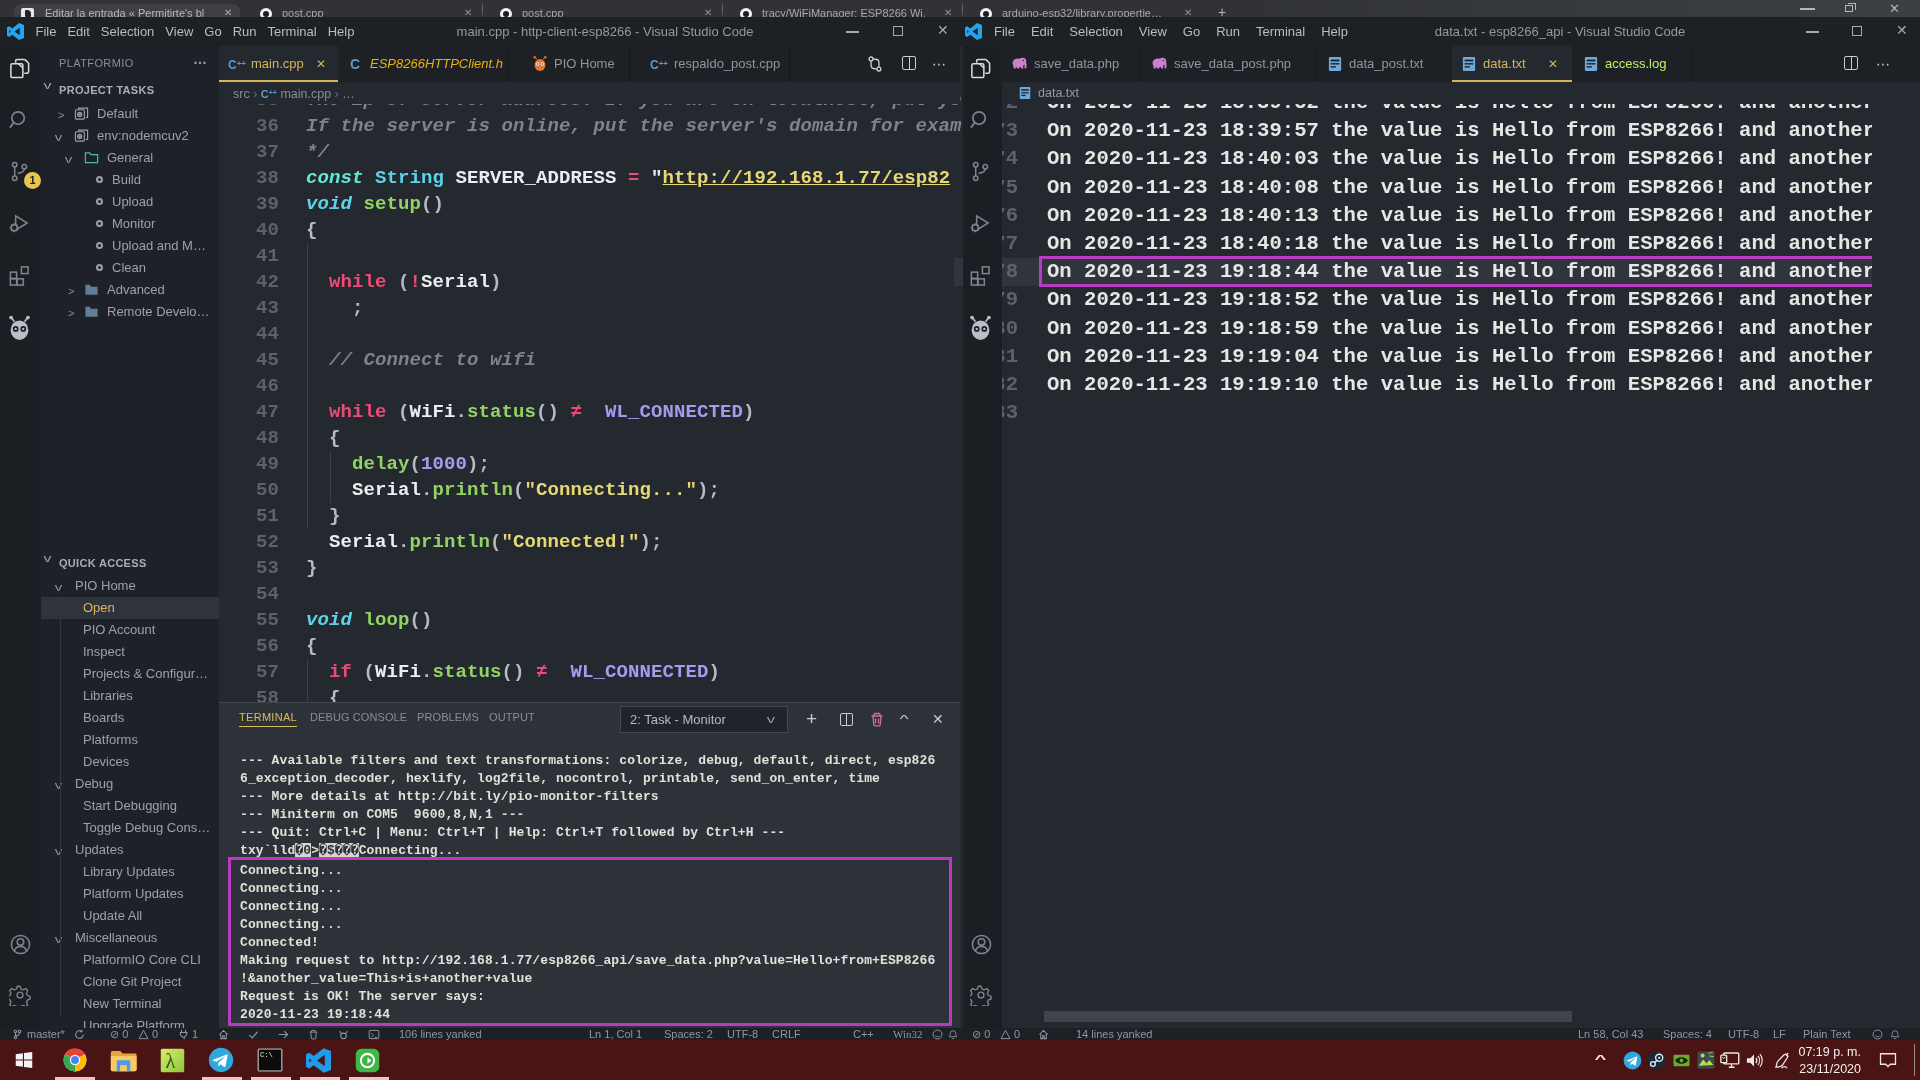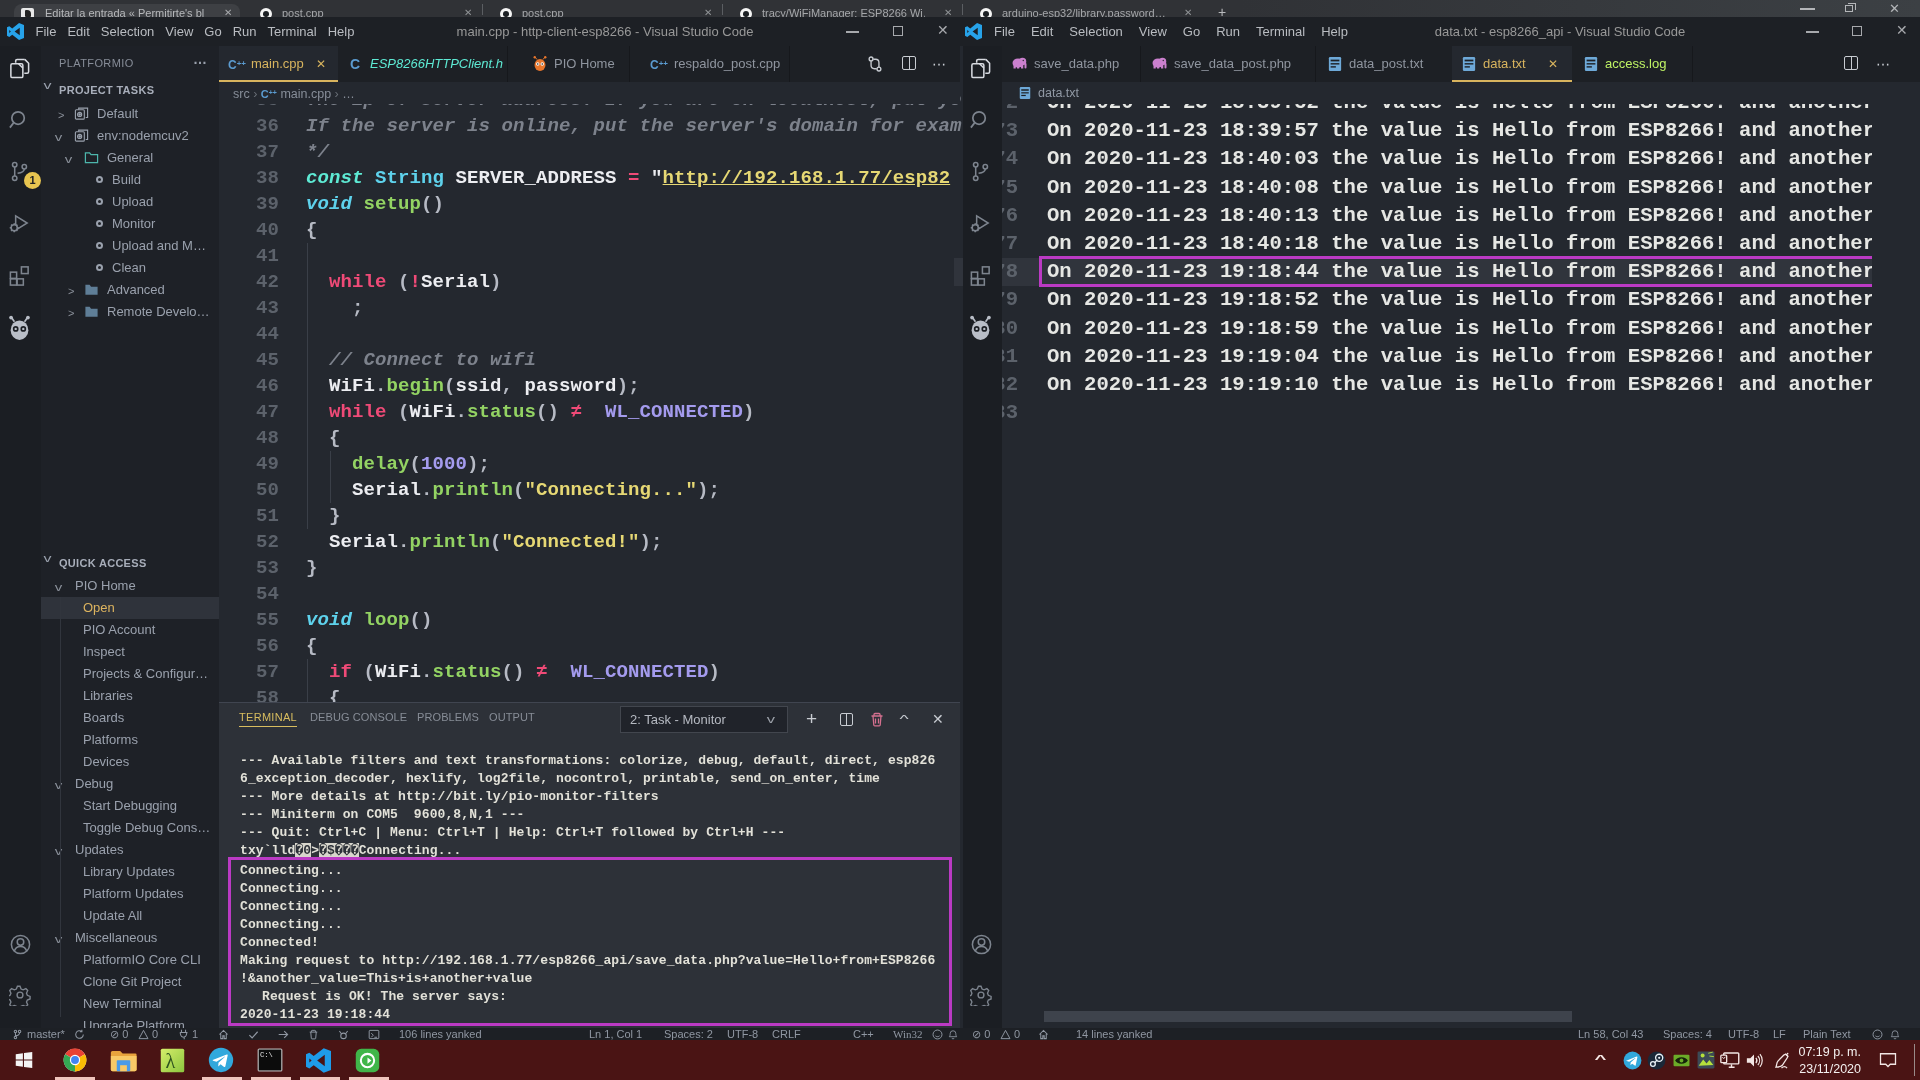--- a/index.html
+++ b/index.html
@@ -65,21 +65,21 @@
   <div class="abs" style="left:722px;top:4px;width:1px;height:11px;background:#5b5e62;"></div>
 
   <div class="abs" style="left:740px;top:8px;width:12px;height:12px;background:#f4f4f4;border-radius:50%;"></div>
   <div class="abs" style="left:743px;top:11px;width:6px;height:6px;background:#1b1f23;border-radius:50% 50% 40% 40%;"></div>
   <div class="abs" style="left:762px;top:7px;width:163px;height:10px;overflow:hidden;color:#a5a7aa;font-size:11px;white-space:nowrap;">tracy/WiFiManager: ESP8266 Wi…</div>
   <div class="abs" style="left:944px;top:7px;color:#909396;font-size:10px;">✕</div>
   <div class="abs" style="left:962px;top:4px;width:1px;height:11px;background:#5b5e62;"></div>
 
   <div class="abs" style="left:980px;top:8px;width:12px;height:12px;background:#f4f4f4;border-radius:50%;"></div>
   <div class="abs" style="left:983px;top:11px;width:6px;height:6px;background:#1b1f23;border-radius:50% 50% 40% 40%;"></div>
-  <div class="abs" style="left:1002px;top:7px;width:166px;height:10px;overflow:hidden;color:#a5a7aa;font-size:11px;white-space:nowrap;">arduino-esp32/library.password…</div>
+  <div class="abs" style="left:1002px;top:7px;width:166px;height:10px;overflow:hidden;color:#a5a7aa;font-size:11px;white-space:nowrap;">arduino-esp32/library.propertie…</div>
   <div class="abs" style="left:1184px;top:7px;color:#909396;font-size:10px;">✕</div>
 
   <div class="abs" style="left:1218px;top:4px;color:#b8babd;font-size:14px;">+</div>
 
   <div class="abs" style="left:1800px;top:8px;width:15px;height:2px;background:#b4b6b9;"></div>
   <div class="abs" style="left:1845px;top:5px;width:8px;height:7px;border:1.3px solid #b4b6b9;"></div>
   <div class="abs" style="left:1848px;top:2.5px;width:8px;height:7px;border:1.3px solid #b4b6b9;border-left:none;border-bottom:none;"></div>
   <div class="abs" style="left:1889px;top:1px;color:#b4b6b9;font-size:13px;">✕</div>
 </div>
 
@@ -151,21 +151,21 @@
 
   <div class="abs" style="left:219px;top:46px;width:741px;height:36px;background:#1d2025;"></div>
 
   <div class="abs" style="left:219px;top:46px;width:119px;height:36px;background:#24282f;border-bottom:2.5px solid #d8b45e;"></div>
   <div class="abs" style="left:228px;top:53px;width:20px;height:22px;line-height:22px;color:#5b9bd0;font-size:12px;font-weight:bold;font-family:'Liberation Sans';">C<span style="font-size:8px;vertical-align:3px;">++</span></div>
   <div class="abs" style="left:251px;top:53px;height:22px;line-height:22px;color:#d8b45e;font-size:13px;">main.cpp</div>
   <div class="abs" style="left:316px;top:53px;height:22px;line-height:22px;color:#d8b45e;font-size:12px;">✕</div>
 
   <div class="abs" style="left:338px;top:46px;width:170px;height:36px;border-right:1px solid #16181c;"></div>
   <div class="abs" style="left:350px;top:53px;width:14px;height:22px;line-height:22px;color:#5b9bd0;font-size:14px;font-weight:bold;">C</div>
-  <div class="abs" style="left:370px;top:53px;height:22px;line-height:22px;color:#5eead4;font-size:13px;font-style:italic;">ESP8266HTTPClient.h</div>
+  <div class="abs" style="left:370px;top:53px;height:22px;line-height:22px;color:#eab308;font-size:13px;font-style:italic;">ESP8266HTTPClient.h</div>
 
   <div class="abs" style="left:508px;top:46px;width:122px;height:36px;border-right:1px solid #16181c;"></div>
   <svg class="abs" style="left:532px;top:56px;" width="16" height="16" viewBox="0 0 32 32">
       <ellipse cx="16" cy="18" rx="11" ry="12" fill="#e8762c"></ellipse>
       <circle cx="11.5" cy="16" r="3.4" fill="#fff"></circle>
       <circle cx="20.5" cy="16" r="3.4" fill="#fff"></circle>
       <circle cx="11.5" cy="16" r="1.6" fill="#222"></circle>
       <circle cx="20.5" cy="16" r="1.6" fill="#222"></circle>
       <line x1="10" y1="7" x2="6" y2="2" stroke="#e8762c" stroke-width="2"></line>
       <line x1="22" y1="7" x2="26" y2="2" stroke="#e8762c" stroke-width="2"></line>
@@ -349,21 +349,20 @@
       <div class="cl gy" style="left:87px;top:130px;">{</div>
   <div class="cl ln" style="top:156px;">41</div>
   <div class="cl ln" style="top:182px;">42</div>
       <div class="cl" style="left:87px;top:182px;"><span class="kw">  while</span><span class="gy"> (</span><span class="kw">!</span><span class="wh">Serial</span><span class="gy">)</span></div>
   <div class="cl ln" style="top:208px;">43</div>
       <div class="cl gy" style="left:87px;top:208px;">    ;</div>
   <div class="cl ln" style="top:234px;">44</div>
   <div class="cl ln" style="top:260px;">45</div>
       <div class="cl cmt" style="left:87px;top:260px;font-family:Liberation Mono, monospace;">  // Connect to wifi</div>
   <div class="cl ln" style="top:286px;">46</div>
-      <div class="cl" style="left:87px;top:286px;"><span class="wh">  WiFi</span><span class="gy">.</span><span class="gr">begin</span><span class="gy">(</span><span class="wh">ssid</span><span class="gy">,</span><span class="wh"> password</span><span class="gy">);</span></div>
   <div class="cl ln" style="top:312px;">47</div>
       <div class="cl" style="left:87px;top:312px;"><span class="kw">  while</span><span class="gy"> (</span><span class="wh">WiFi</span><span class="gy">.</span><span class="gr">status</span><span class="gy">()</span><span class="kw"> <span style="display:inline-block;width:22.8px;letter-spacing:0;">≠</span></span><span class="pu"> WL_CONNECTED</span><span class="gy">)</span></div>
   <div class="cl ln" style="top:338px;">48</div>
       <div class="cl gy" style="left:87px;top:338px;">  {</div>
   <div class="cl ln" style="top:364px;">49</div>
       <div class="cl" style="left:87px;top:364px;"><span class="gr">    delay</span><span class="gy">(</span><span class="pu">1000</span><span class="gy">);</span></div>
   <div class="cl ln" style="top:390px;">50</div>
       <div class="cl" style="left:87px;top:390px;"><span class="wh">    Serial</span><span class="gy">.</span><span class="gr">println</span><span class="gy">(</span><span class="ye">"Connecting..."</span><span class="gy">);</span></div>
   <div class="cl ln" style="top:416px;">51</div>
       <div class="cl gy" style="left:87px;top:416px;">  }</div>
@@ -407,21 +406,21 @@
   <div class="tl" style="top:824px;">--- Quit: Ctrl+C | Menu: Ctrl+T | Help: Ctrl+T followed by Ctrl+H ---</div>
   <div class="tl" style="top:842px;">txy`lld<span style="background:#d8d6cc;color:#2d3138;">�0</span>&gt;<span style="background:#d8d6cc;color:#2d3138;">�$���</span>Connecting...</div>
   <div class="abs" style="left:228px;top:857px;width:724px;height:169px;border:3px solid #bb3ac4;"></div>
   <div class="tl" style="top:862px;">Connecting...</div>
   <div class="tl" style="top:880px;">Connecting...</div>
   <div class="tl" style="top:898px;">Connecting...</div>
   <div class="tl" style="top:916px;">Connecting...</div>
   <div class="tl" style="top:934px;">Connected!</div>
   <div class="tl" style="top:952px;">Making request to http://192.168.1.77/esp8266_api/save_data.php?value=Hello+from+ESP8266</div>
   <div class="tl" style="top:970px;">!&amp;another_value=This+is+another+value</div>
-  <div class="tl" style="top:988px;margin-left:22px;">Request is OK! The server says:</div>
+  <div class="tl" style="top:988px;">Request is OK! The server says:</div>
   <div class="tl" style="top:1006px;">2020-11-23 19:18:44</div>
 </div>
 <div id="lw-status">
   <div class="abs" style="left:0;top:1028px;width:963px;height:12px;background:#1d2025;"></div>
   <div class="abs" style="left:0;top:1028px;width:960px;height:12px;color:#9097a2;font-size:11px;line-height:12px;">
     <svg class="abs" style="left:12px;top:0.5px;" width="11" height="11" viewBox="0 0 16 16" fill="none" stroke="#9097a2" stroke-width="1.5">
         <circle cx="5" cy="3.5" r="1.8"></circle>
         <circle cx="11" cy="3.5" r="1.8"></circle>
         <circle cx="5" cy="12.5" r="1.8"></circle>
         <path d="M5 5.3v5.4 M11 5.3c0 3-2 4-6 4.6"></path>

